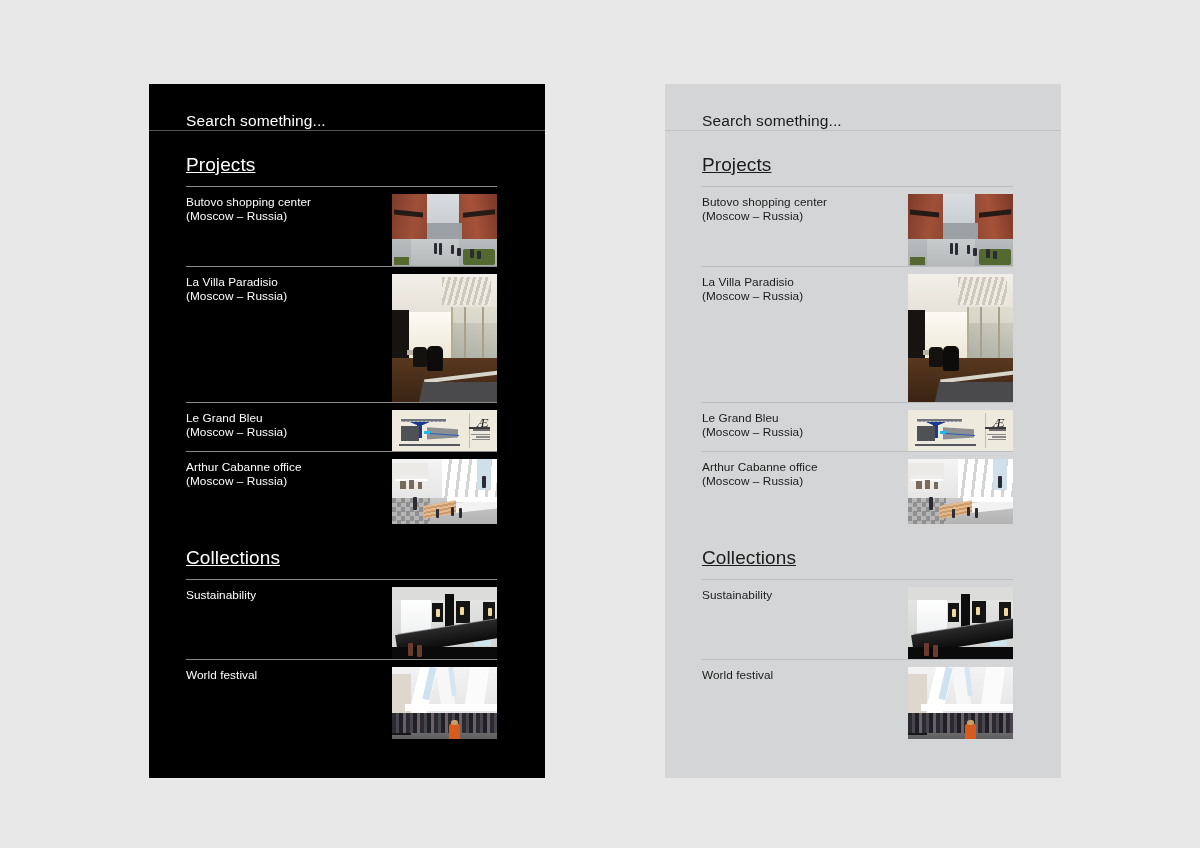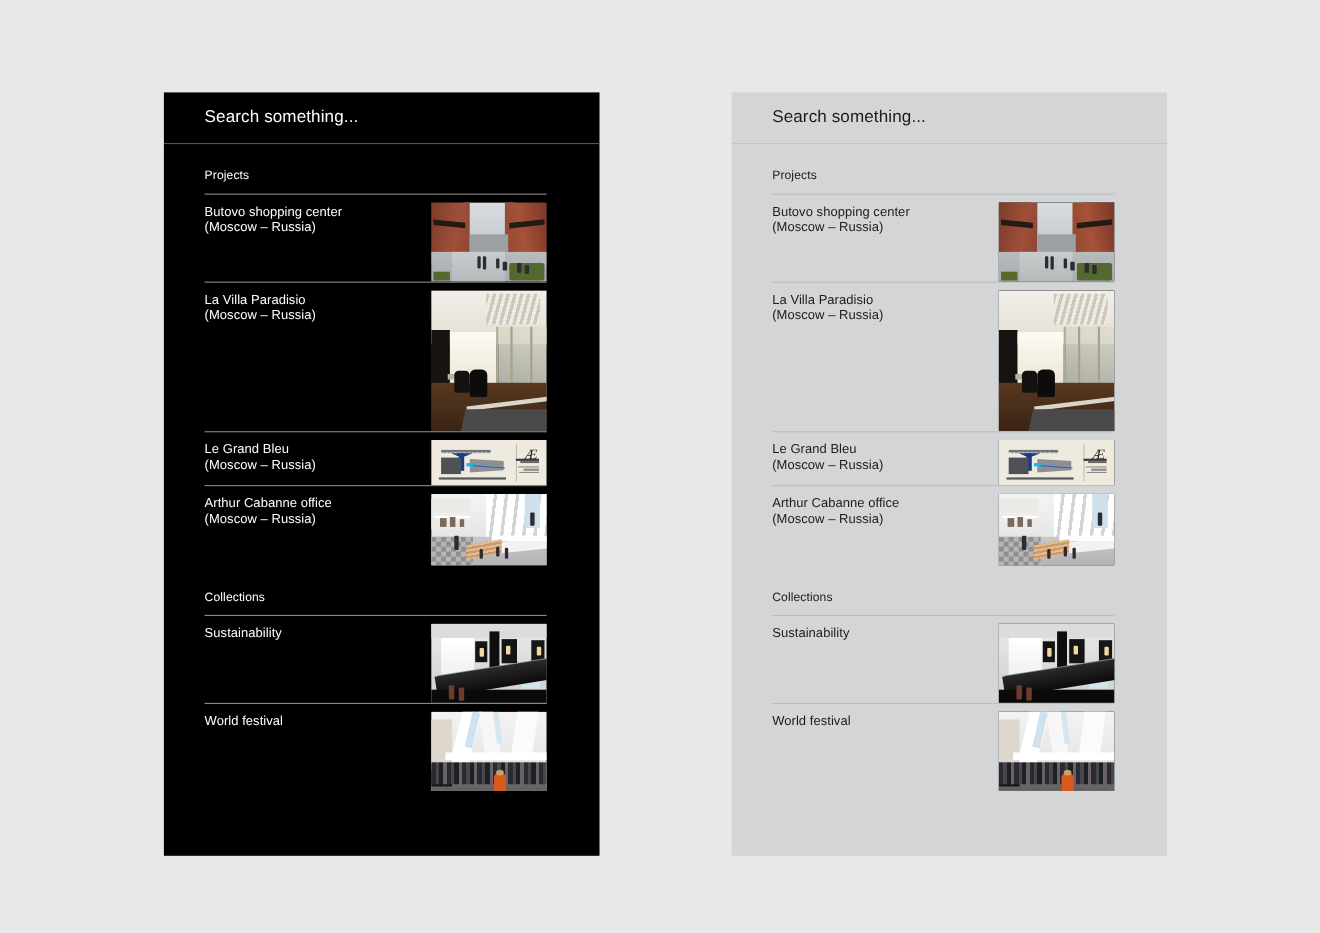--- a/index.html
+++ b/index.html
@@ -21,42 +21,43 @@
     overflow: hidden;
   }
 
   .panel-dark { left: 149px; background: #000000; }
   .panel-light { left: 665px; background: #d4d5d6; }
 
   
   .searchbar {
     height: 46px;
     display: flex;
-    align-items: center;
+    align-items: flex-end;
     padding-left: 37px;
   }
   .searchbar-text {
     font-size: 15.5px;
     letter-spacing: 0.1px;
   }
   .panel-dark .searchbar-text { color: #ffffff; }
   .panel-light .searchbar-text { color: #1b1b1b; }
 
   .searchbar-rule { height: 1px; width: 100%; }
   .panel-dark .searchbar-rule { background: #555555; }
   .panel-light .searchbar-rule { background: #c2c3c4; }
 
   
   .panel-body { padding: 0 48px 0 37px; }
 
   .section-title {
-    font-size: 11px;
+    font-size: 19px;
     letter-spacing: 0.1px;
     padding-top: 23px;
     padding-bottom: 10px;
+    text-decoration: underline;
   }
   .panel-dark .section-title { color: #ffffff; }
   .panel-light .section-title { color: #1b1b1b; }
 
   
   .row {
     position: relative;
     border-top: 1px solid;
     padding-top: 7px;
     display: flex;

